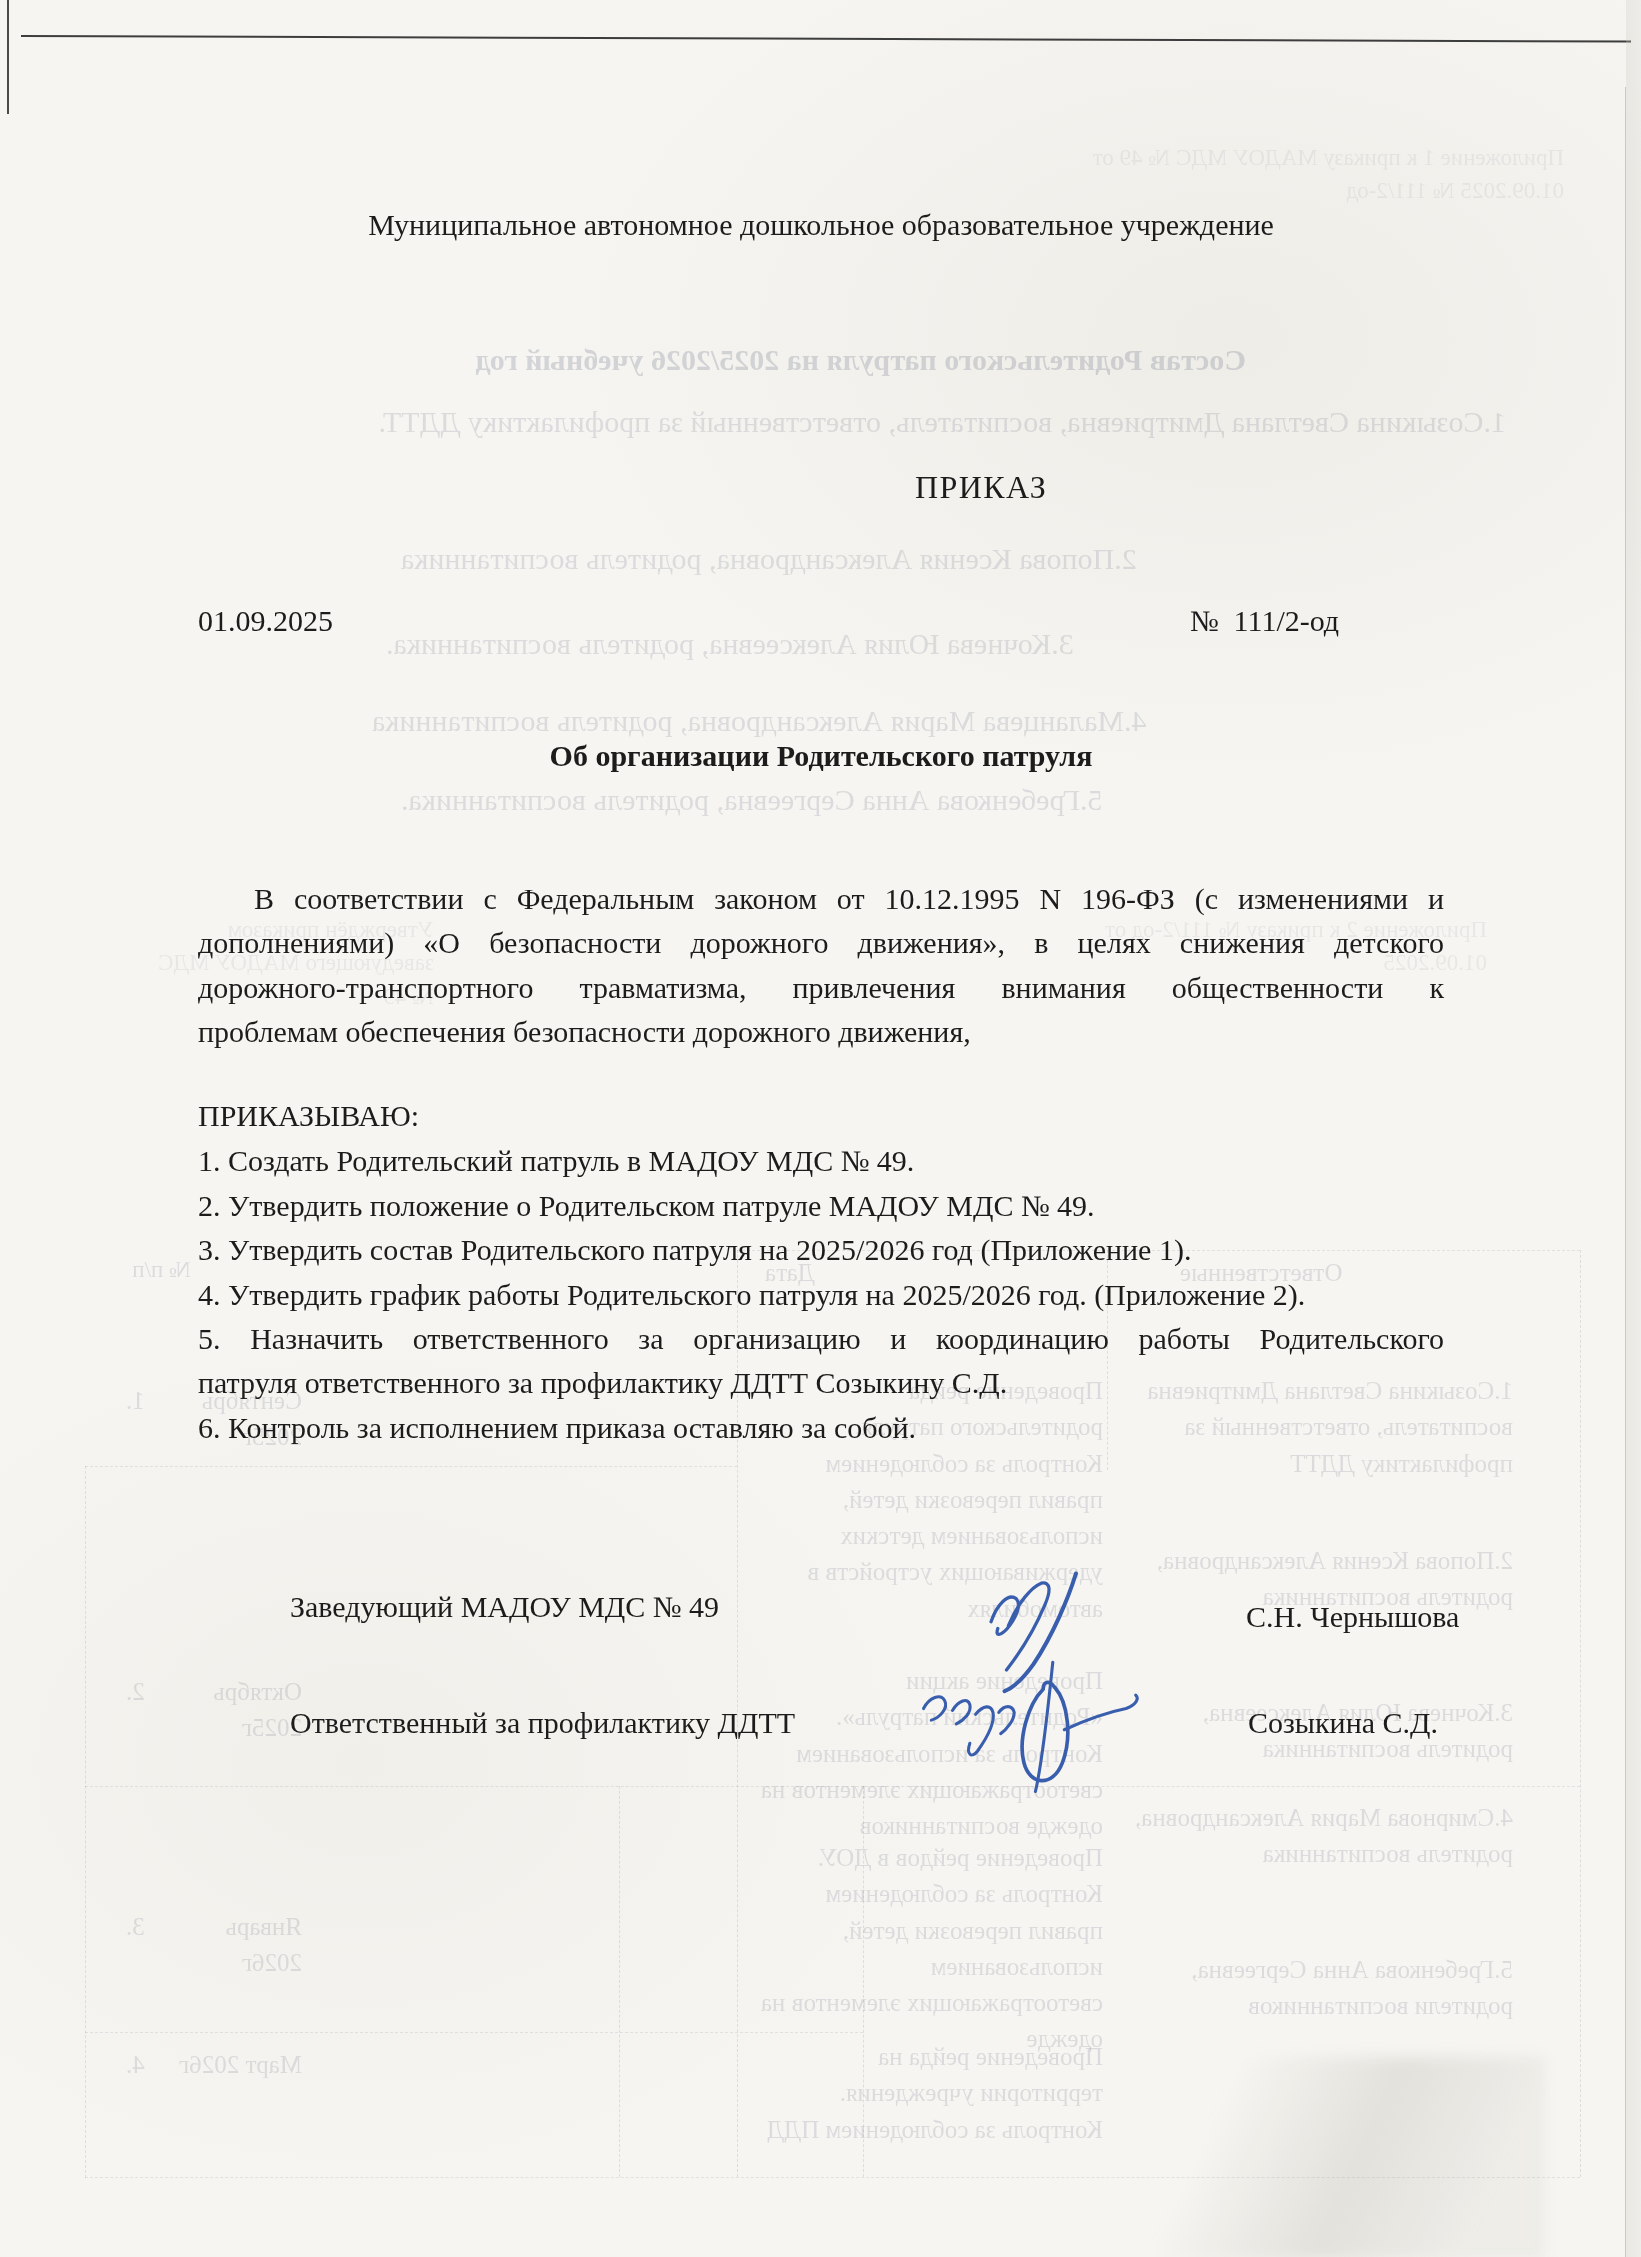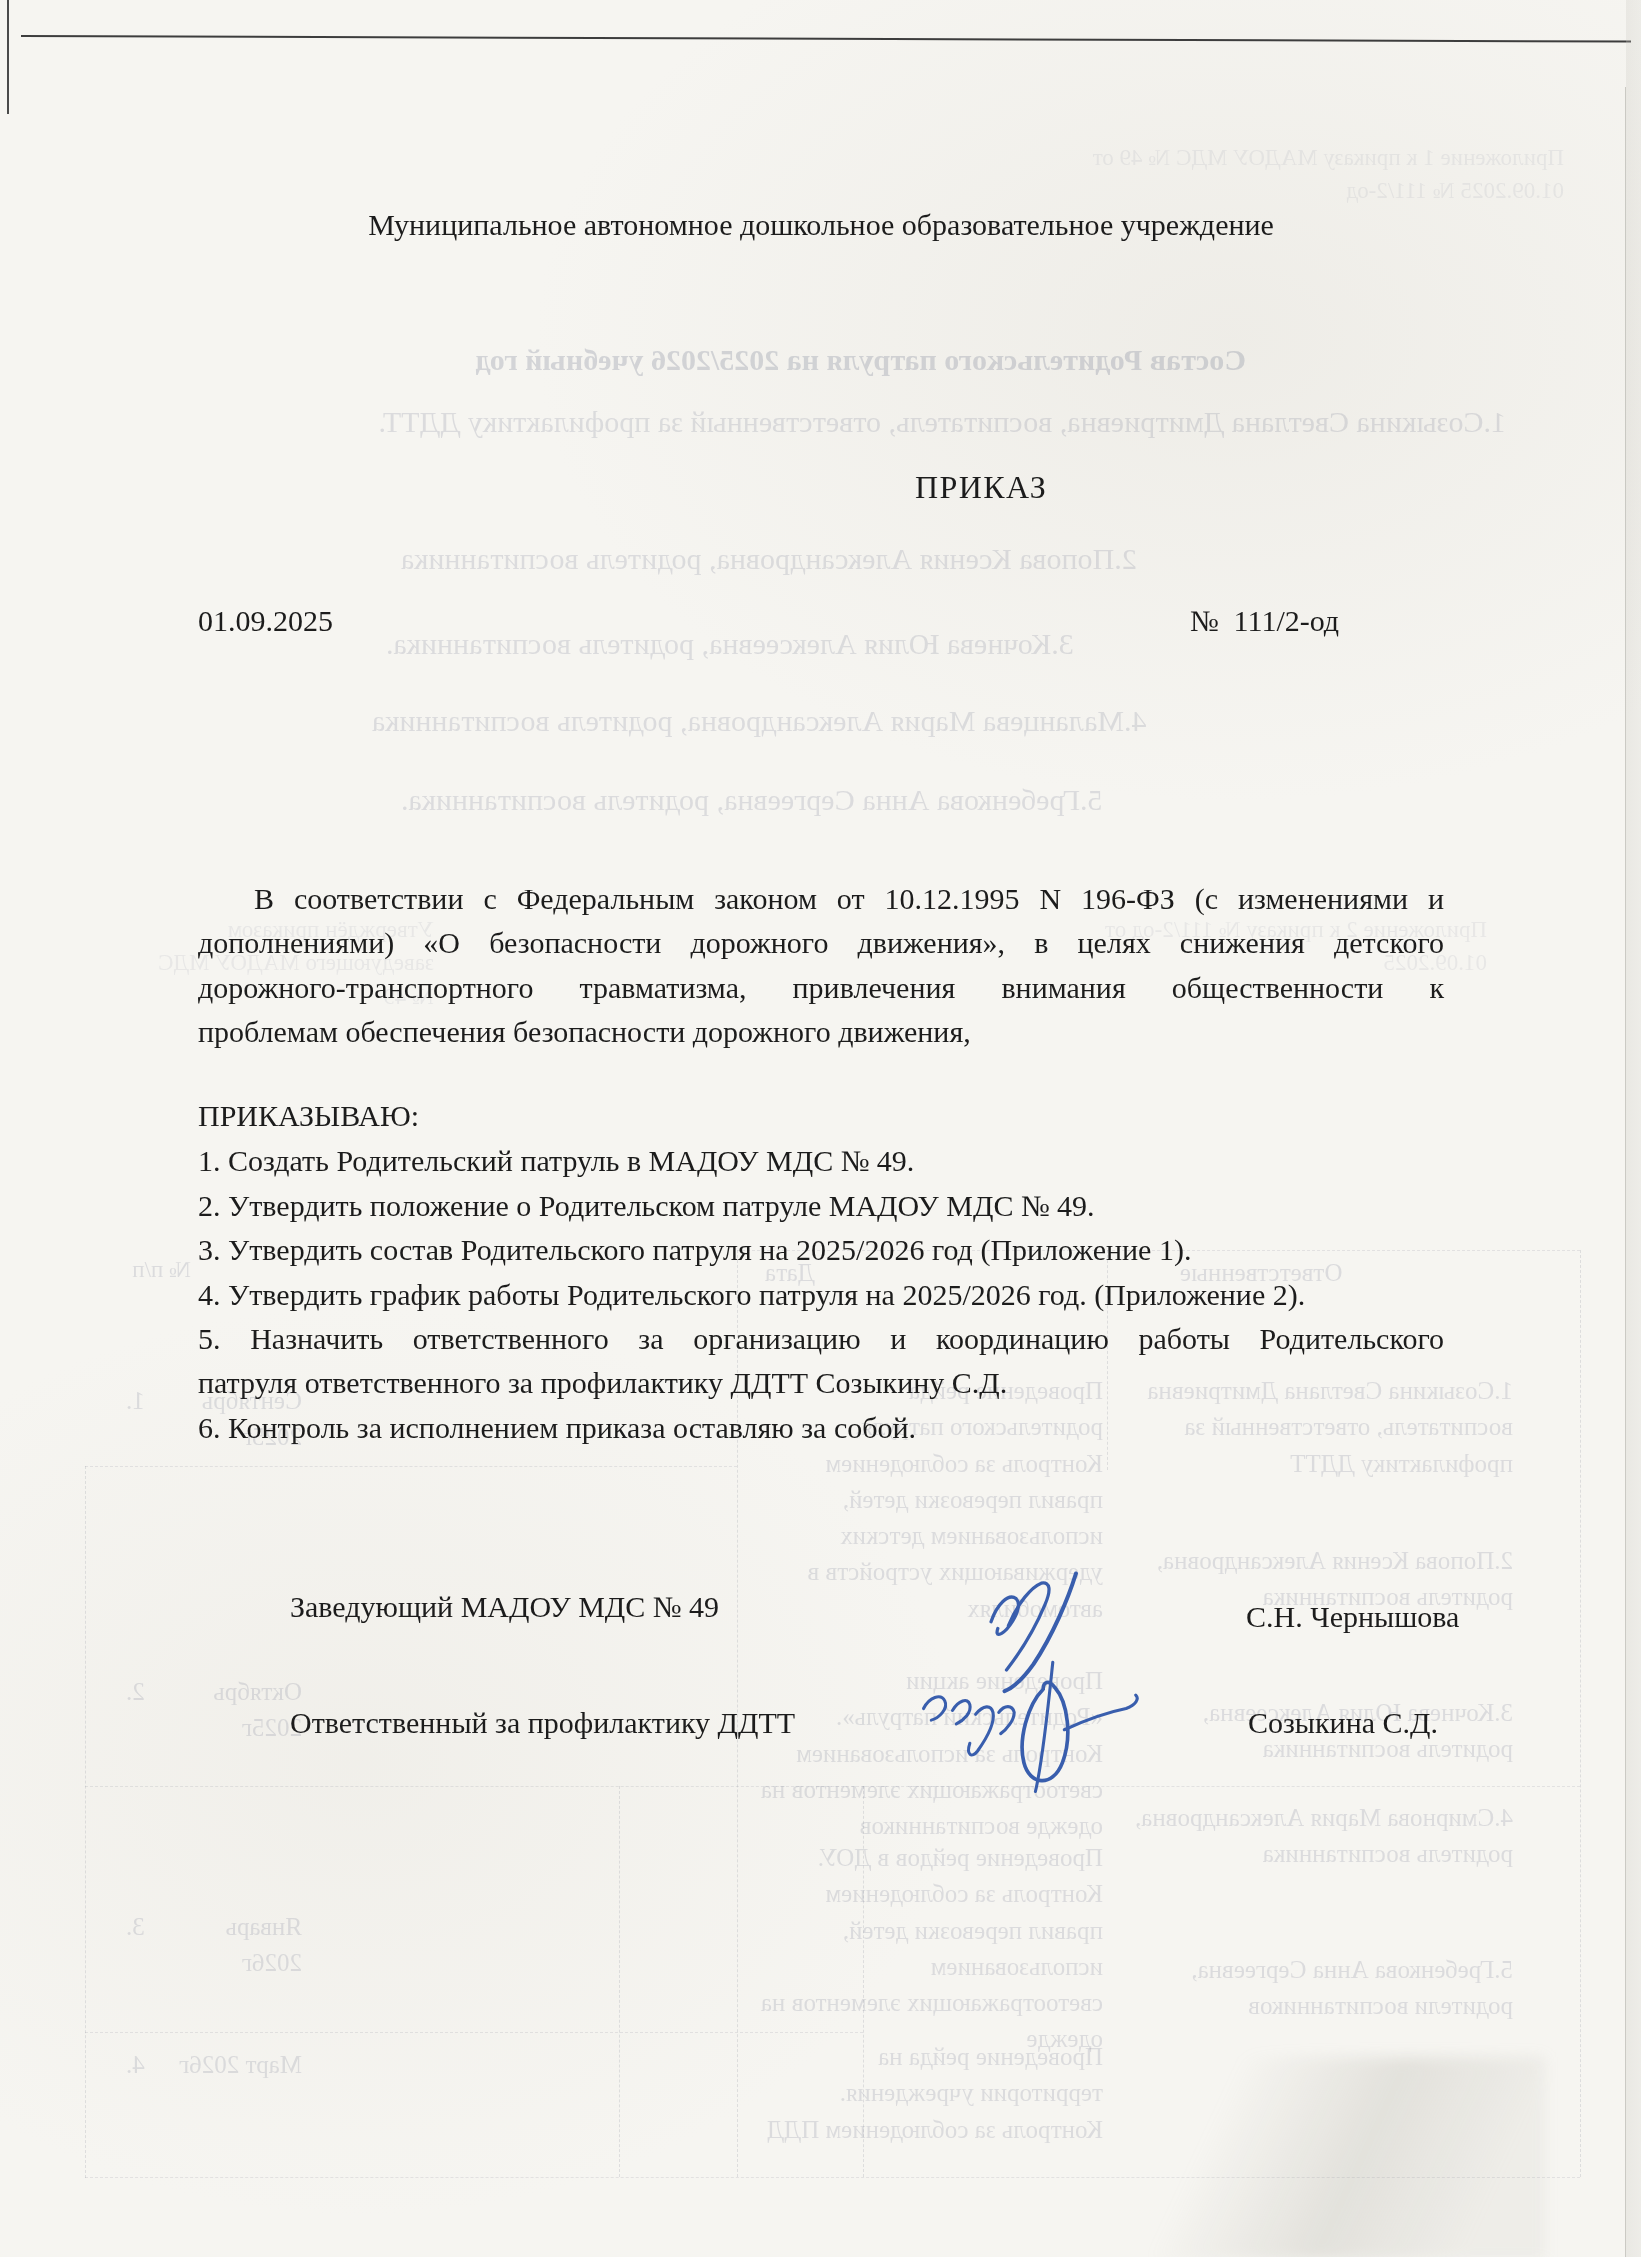--- a/index.html
+++ b/index.html
@@ -145,20 +145,21 @@
   <div class="bt bt27">Март 2026г</div>
   <div class="bt bt28">Проведение рейда на территории учреждения. Контроль за соблюдением ПДД</div>
 
   <div class="t center-block org1">Муниципальное автономное дошкольное образовательное учреждение</div>
 
   <div class="t doctype">ПРИКАЗ</div>
 
   <div class="t date">01.09.2025</div>
   <div class="t number">№  111/2-од</div>
 
+  <div class="t center-block title">Об организации Родительского патруля</div>
 
   <div class="pre p0 jlast">В соответствии с Федеральным законом от 10.12.1995 N 196-ФЗ (с изменениями и</div>
   <div class="pre p2 jlast">дорожного-транспортного травматизма, привлечения внимания общественности к</div>
   <div class="pre p1 jlast">дополнениями) «О безопасности дорожного движения», в целях снижения детского</div>
   <div class="pre p3">проблемам обеспечения безопасности дорожного движения,</div>
 
   <div class="t orderword">ПРИКАЗЫВАЮ:</div>
 
   <div class="it i0">1. Создать Родительский патруль в МАДОУ МДС № 49.</div>
   <div class="it i1">2. Утвердить положение о Родительском патруле МАДОУ МДС № 49.</div>

